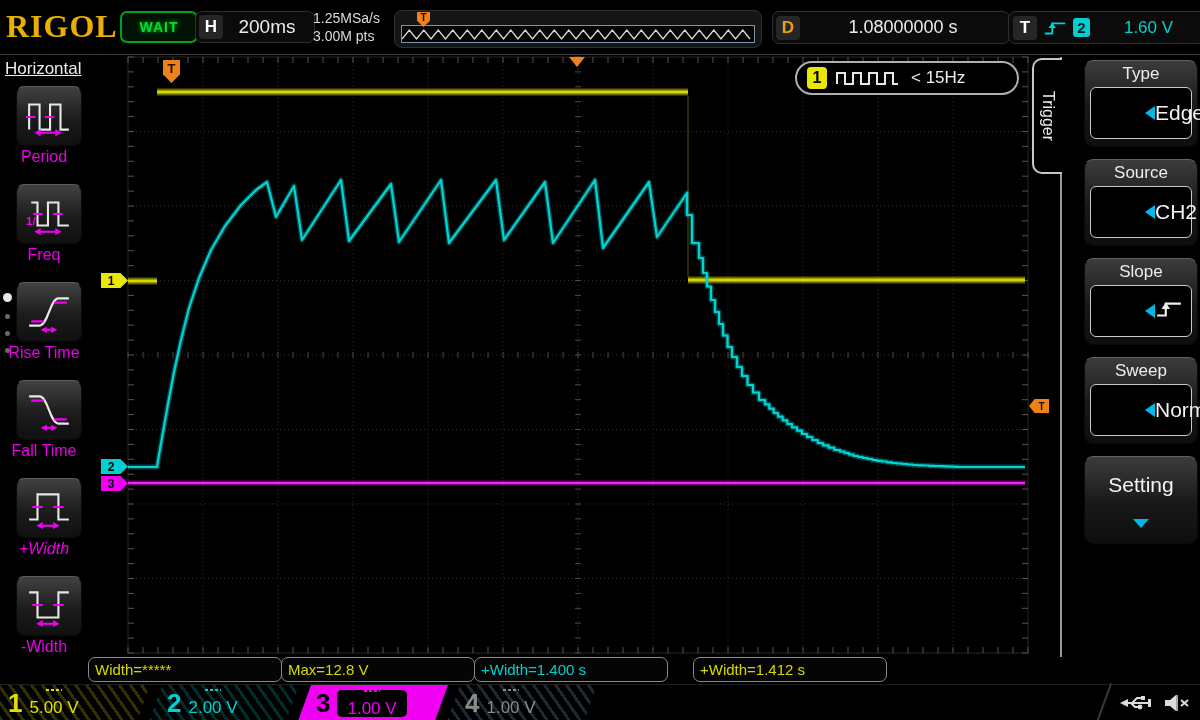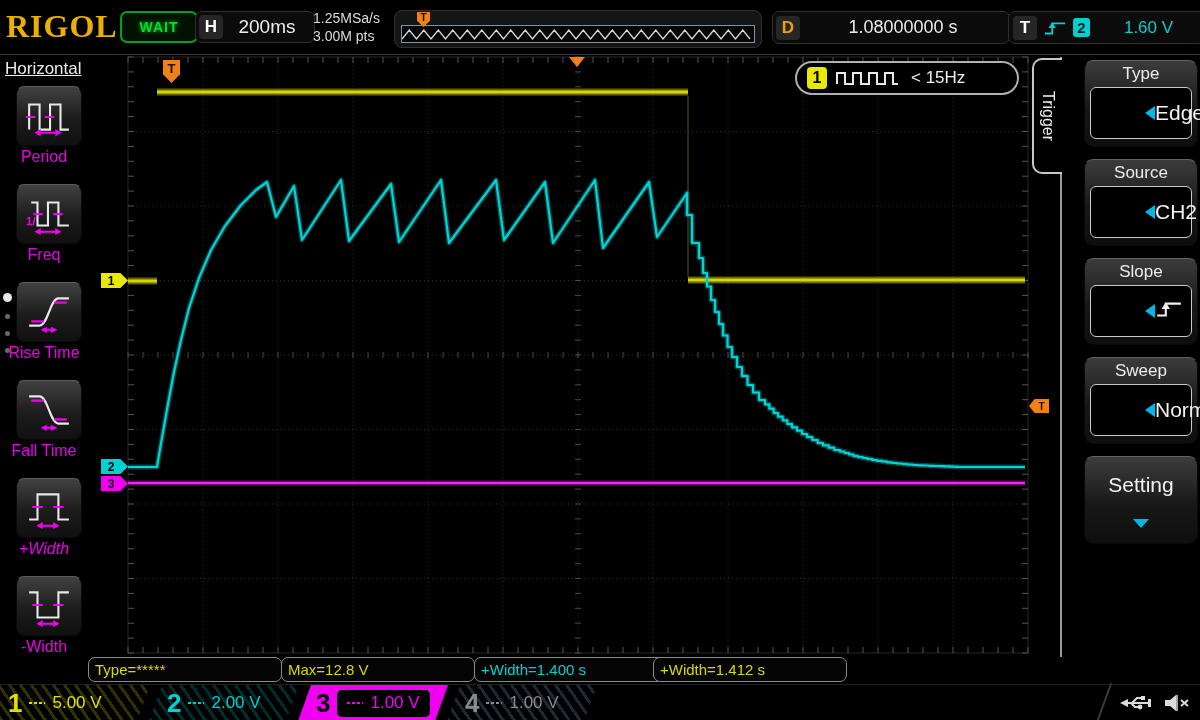--- a/index.html
+++ b/index.html
@@ -81,21 +81,21 @@
   .chblock{position:absolute;top:0;height:36px;width:150px;display:flex;align-items:center;gap:7px;
            padding-left:18px;box-sizing:border-box;
            clip-path:polygon(13px 0,100% 0,calc(100% - 13px) 100%,0 100%);}
   .chblock.first{clip-path:polygon(0 0,100% 0,calc(100% - 13px) 100%,0 100%);padding-left:8px;}
   .b1{background:repeating-linear-gradient(55deg,rgba(165,165,0,.30) 0 3px,rgba(0,0,0,0) 3px 9px);}
   .b2{background:repeating-linear-gradient(55deg,rgba(0,150,150,.30) 0 3px,rgba(0,0,0,0) 3px 9px);}
   .b4{background:repeating-linear-gradient(55deg,rgba(95,125,160,.32) 0 3px,rgba(0,0,0,0) 3px 9px);}
   .chblock.active{background:#f000f0;}
   .chnum{font-size:26px;font-weight:bold;color:var(--ch);line-height:34px;}
   .chblock.active .chnum{color:#000;}
-  .chinner{display:flex;align-items:center;gap:7px;}
+  .chinner{display:flex;align-items:center;gap:7px;flex-direction:column;}
   .chblock.active .chinner{background:#000;border-radius:5px;height:27px;padding:0 10px;}
   .dc-icon{width:16px;}
   .dc-icon .solid{height:2px;background:var(--ch);margin-bottom:2px;}
   .dc-icon .dash{height:2px;background:repeating-linear-gradient(90deg,var(--ch) 0 3px,transparent 3px 5px);}
   .chvolt{font-size:17px;color:var(--ch);}
   .baricons{position:absolute;right:10px;top:0;height:36px;display:flex;align-items:center;gap:10px;}
   .barsep{position:absolute;right:95px;top:-3px;width:2px;height:42px;background:#3a3a3a;transform:rotate(20deg);}
 </style>
 </head>
 <body>
@@ -554,24 +554,24 @@
     <div class="chmark" style="left:13px;top:421px;background:#f000f0;">3</div>
 
     <div class="badge">
       <span class="badge-ch">1</span>
       <svg width="68" height="16" viewBox="0 0 66 16">
         <path d="M1,14 V3 H9 V14 H17 V3 H25 V14 H33 V3 H41 V14 H49 V3 H57 V14 H62" stroke="#e8e8e8" stroke-width="2" fill="none"></path>
       </svg>
       <span class="badge-txt">&lt; 15Hz</span>
     </div>
 
-    <div class="meas" style="left: 0px; color: rgb(216, 216, 0);">Type=*****</div>
+    <div class="meas" style="left: 0px; color: rgb(216, 216, 0);">Width=*****</div>
     <div class="meas" style="left: 193px; color: rgb(216, 216, 0);">Max=12.8 V</div>
     <div class="meas" style="left: 386px; color: rgb(0, 208, 208);">+Width=1.400 s</div>
-    <div class="meas" style="left: 565px; color: rgb(216, 216, 0);">+Width=1.412 s</div>
+    <div class="meas" style="left: 605px; color: rgb(216, 216, 0);">+Width=1.412 s</div>
   </main>
 
   <aside class="rightmenu">
     <div class="menuline"></div>
     <div class="menutab">Trigger</div>
 
     <div class="mgroup" style="top:5px;">
       <div class="mlabel">Type</div>
       <div class="mval">
         <span class="mtri"></span>

